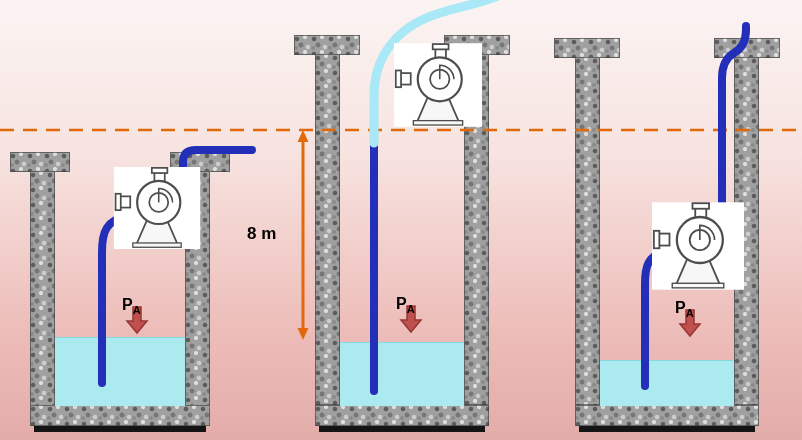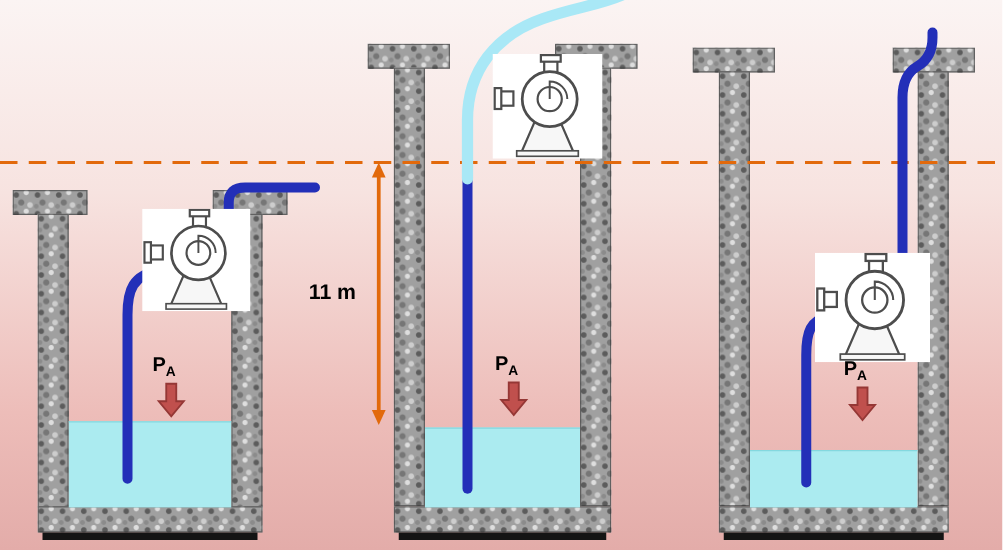--- a/index.html
+++ b/index.html
@@ -13,21 +13,21 @@
       radial-gradient(circle at 7px 10px,#767676 2px,transparent 2.9px),
       radial-gradient(circle at 14px 12px,#cdcdcd 1.8px,transparent 2.7px),
       radial-gradient(circle at 2px 13px,#8b8b8b 1.5px,transparent 2.3px);
     background-size:17px 15px;
     box-shadow:inset 0 0 0 1px rgba(55,55,55,.6);}
   .water{position:absolute;background:#abebf0;border-top:1px solid #84d8df;}
   .base{position:absolute;background:#141414;}
   .overlay{position:absolute;left:0;top:0;z-index:5;}
   .label{position:absolute;z-index:6;color:#000;font-weight:700;}
   .depth{font-size:17px;}
-  .pa{font-size:16px;}
+  .pa{font-size:16px;margin-top:12px;}
   .pa sub{font-size:11px;}
 </style>
 </head>
 <body>
 
 <div class="stage">
 
   <div class="brick" style="left:10px;top:152px;width:60px;height:20px;"></div>
   <div class="brick" style="left:170px;top:152px;width:60px;height:20px;"></div>
   <div class="brick" style="left:30px;top:171px;width:25px;height:235px;"></div>
@@ -87,21 +87,21 @@
 
     <use href="#pump" x="112" y="167" width="90" height="82"></use>
     <use href="#pump" x="394" y="42" width="88" height="86"></use>
     <use href="#pump" x="652" y="202" width="92" height="88"></use>
 
     <path d="M 133 307 L 141 307 L 141 321 L 147 321 L 137 333 L 127 321 L 133 321 Z" stroke-width="1.5" fill="#c0504d" stroke="#953735"></path>
     <path d="M 407 306 L 415 306 L 415 320 L 421 320 L 411 332 L 401 320 L 407 320 Z" stroke-width="1.5" fill="#c0504d" stroke="#953735"></path>
     <path d="M 686 310 L 694 310 L 694 324 L 700 324 L 690 336 L 680 324 L 686 324 Z" stroke-width="1.5" fill="#c0504d" stroke="#953735"></path>
   </svg>
 
-  <div class="label depth" style="left:247px;top:224px;">11 m</div>
+  <div class="label depth" style="left:247px;top:224px;">8 m</div>
 
   <div class="label pa" style="left:122px;top:284px;">
     <span>P</span><sub>A</sub>
   </div>
   <div class="label pa" style="left:396px;top:283px;">
     <span>P</span><sub>A</sub>
   </div>
   <div class="label pa" style="left:675px;top:287px;">
     <span>P</span><sub>A</sub>
   </div>

